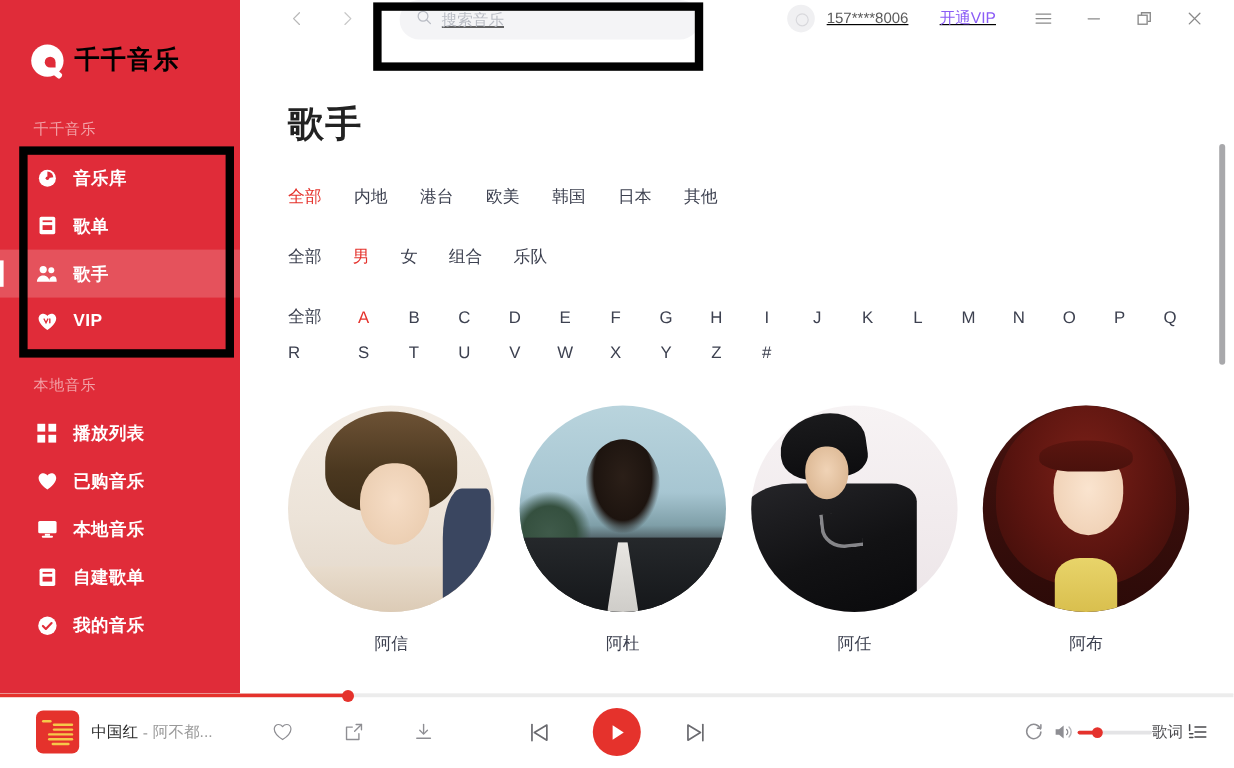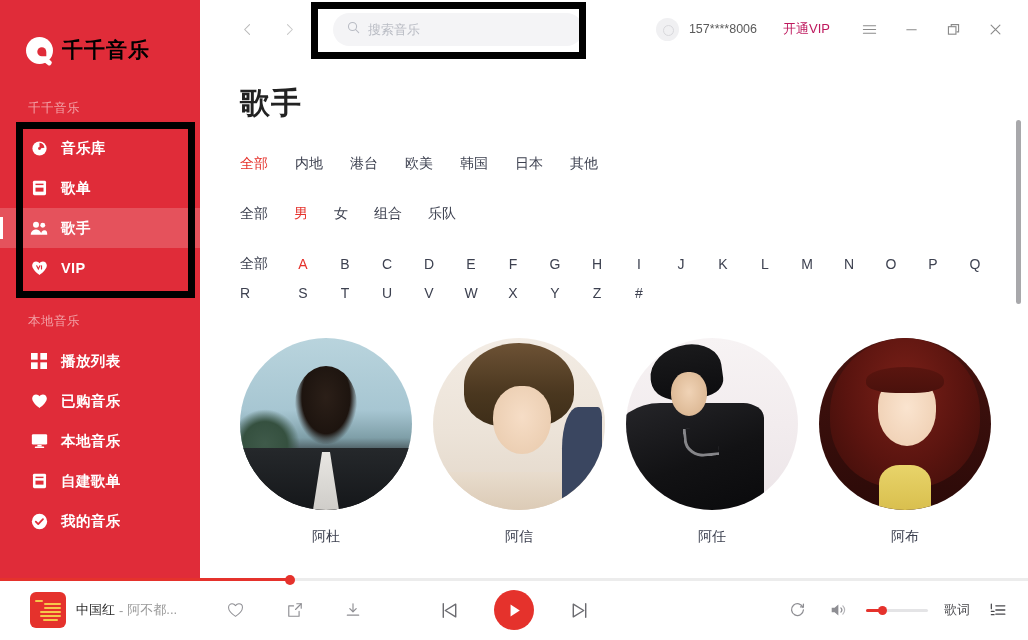--- a/index.html
+++ b/index.html
@@ -105,21 +105,21 @@
     z-index: 40;
   }
   #hl-sidebar { left: 16px; top: 122px; width: 179px; height: 176px; }
   #hl-search  { left: 311px; top: 2px;  width: 275px; height: 57px; }
 
   
   #header {
     position: absolute; left: 200px; top: 0;
     width: 828px; height: 58px;
     background: #ffffff;
-    display: flex; align-items: center;
+    display: flex; align-items: flex-start; text-decoration: underline;
   }
   .nav-arrow {
     width: 30px; height: 30px;
     display: flex; align-items: center; justify-content: center;
     color: #b8b8b8;
     cursor: pointer;
   }
   #nav-back { margin-left: 32px; }
   #nav-fwd  { margin-left: 12px; }
 
@@ -157,21 +157,21 @@
     content:"";
     position:absolute; left:50%; top:50%;
     width:9px; height:9px; margin:-4.5px 0 0 -4.5px;
     border:1.6px solid #d8d8dc; border-radius:50%;
   }
   #username {
     font-size: 12.5px; color: #5a5a5a;
     margin-left: 10px; white-space: nowrap;
   }
   #vip-link {
-    font-size: 13px; color: #be185d;
+    font-size: 13px; color: #8b5cf6;
     margin-left: 26px; cursor: pointer; white-space: nowrap;
   }
   .win-btn {
     width: 30px; height: 30px;
     display: flex; align-items: center; justify-content: center;
     color: #8a8a8a; cursor: pointer;
   }
   #btn-menu { margin-left: 24px; }
   #btn-min  { margin-left: 12px; }
   #btn-max  { margin-left: 12px; }
@@ -371,21 +371,20 @@
   #btn-play {
     width: 40px; height: 40px; border-radius: 50%;
     background: #e5322c;
     display: flex; align-items: center; justify-content: center;
     cursor: pointer;
   }
 
   #player-right {
     position: absolute; right: 18px; top: 0; height: 62px;
     display: flex; align-items: center;
-    gap: 16px;
   }
   .pr-btn {
     width: 24px; height: 24px;
     display: flex; align-items: center; justify-content: center;
     color: #8e8e93; cursor: pointer;
   }
   #vol-track {
     width: 62px; height: 3px;
     background: #e4e4e6; border-radius: 2px;
     position: relative; cursor: pointer;
@@ -617,26 +616,26 @@
         <div class="f-item">V</div>
         <div class="f-item">W</div>
         <div class="f-item">X</div>
         <div class="f-item">Y</div>
         <div class="f-item">Z</div>
         <div class="f-item">#</div>
       </div>
 
     <div id="artist-grid">
         <div class="artist-card">
+          <div class="artist-photo ph2"><span class="face"></span><span class="body"></span><span class="shirt"></span><span class="chain"></span><span class="bang"></span></div>
+          <div class="artist-name">阿信</div>
+        </div>
+        <div class="artist-card">
           <div class="artist-photo ph1"><span class="face"></span><span class="body"></span><span class="shirt"></span><span class="chain"></span><span class="bang"></span></div>
           <div class="artist-name">阿杜</div>
-        </div>
-        <div class="artist-card">
-          <div class="artist-photo ph2"><span class="face"></span><span class="body"></span><span class="shirt"></span><span class="chain"></span><span class="bang"></span></div>
-          <div class="artist-name">阿信</div>
         </div>
         <div class="artist-card">
           <div class="artist-photo ph3"><span class="face"></span><span class="body"></span><span class="shirt"></span><span class="chain"></span><span class="bang"></span></div>
           <div class="artist-name">阿任</div>
         </div>
         <div class="artist-card">
           <div class="artist-photo ph4"><span class="face"></span><span class="body"></span><span class="shirt"></span><span class="chain"></span><span class="bang"></span></div>
           <div class="artist-name">阿布</div>
         </div>
       </div>

